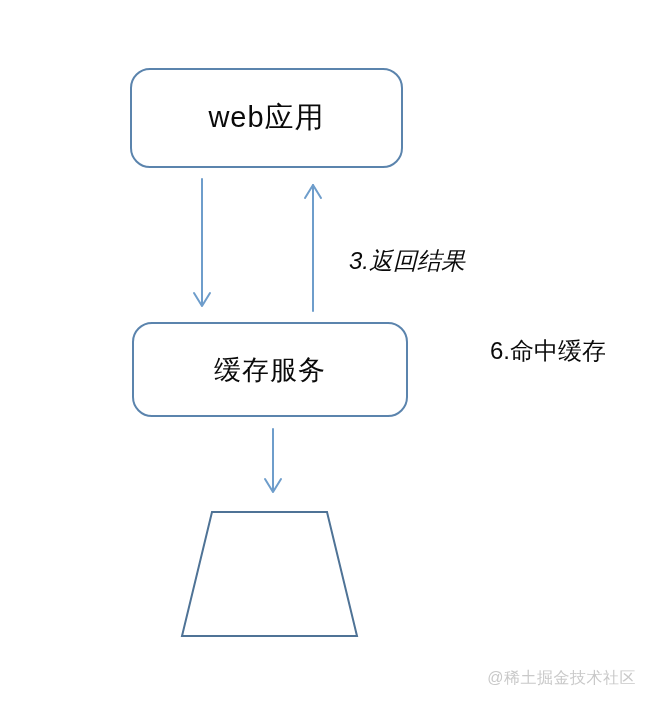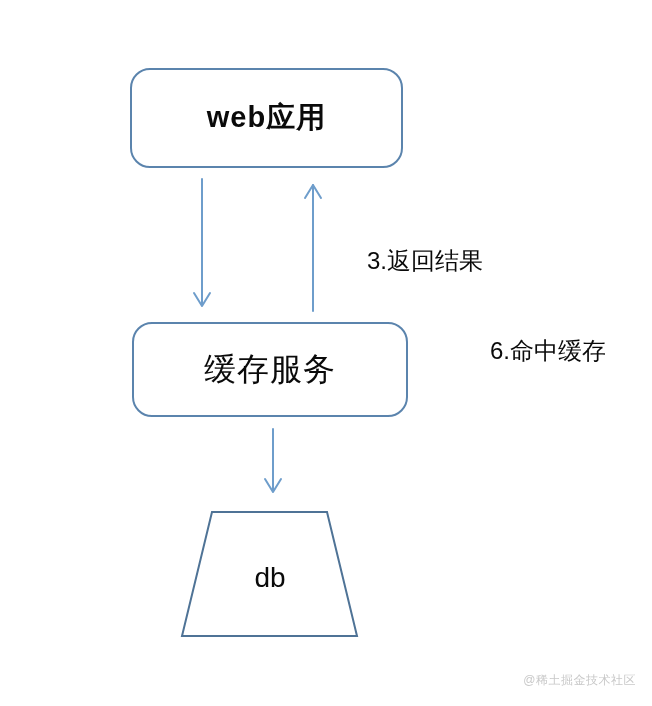--- a/index.html
+++ b/index.html
@@ -28,40 +28,40 @@
     display: flex;
     align-items: center;
     justify-content: center;
     color: var(--text);
   }
   .node-web-app {
     left: 130px; top: 68px;
     width: 273px; height: 100px;
   }
   .node-web-app .node-label {
-    font-weight: bold;
+    font-weight: normal;
     font-size: 29px;
     letter-spacing: 1px;
   }
   .node-cache {
     left: 132px; top: 322px;
     width: 276px; height: 95px;
   }
   .node-cache .node-label {
-    font-size: 32px;
+    font-size: 27px;
     letter-spacing: 1px;
   }
   .edge-label {
     position: absolute;
     font-size: 24px;
     color: var(--text);
     white-space: nowrap;
   }
   .label-read    { left: 101px; top: 229px; }
-  .label-return  { left: 367px; top: 245px; }
+  .label-return  { left: 349px; top: 245px; font-style: italic; }
   .label-hit     { left: 490px; top: 335px; }
   svg.arrow { position: absolute; overflow: visible; }
   svg.arrow line, svg.arrow polyline {
     stroke: var(--arrow);
     stroke-width: 2;
     fill: none;
     stroke-linecap: round;
     stroke-linejoin: round;
   }
   svg.shape { position: absolute; overflow: visible; }
@@ -75,21 +75,21 @@
     left: 175px; top: 562px;
     width: 190px;
     text-align: center;
     font-size: 28px;
     color: var(--text);
   }
   .watermark {
     position: absolute;
     right: 16px;
     bottom: 17px;
-    font-size: 12px;
+    font-size: 16px;
     color: var(--watermark);
     letter-spacing: 0.5px;
   }
 </style>
 </head>
 <body>
 
 <div class="canvas">
 
   <div class="node node-web-app">
@@ -114,17 +114,16 @@
   </div>
 
   <svg class="arrow" style="left:262px; top:429px;" width="22" height="66" aria-hidden="true">
     <line x1="11" y1="0" x2="11" y2="62"></line>
     <polyline points="3,50 11,63 19,50"></polyline>
   </svg>
 
   <svg class="shape" style="left:175px; top:505px;" width="190" height="140" aria-hidden="true">
     <polygon points="37,7 152,7 182,131 7,131"></polygon>
   </svg>
-  <div class="db-label">db</div>
 
   <div class="watermark">@稀土掘金技术社区</div>
 
 </div>
 
 </body></html>

